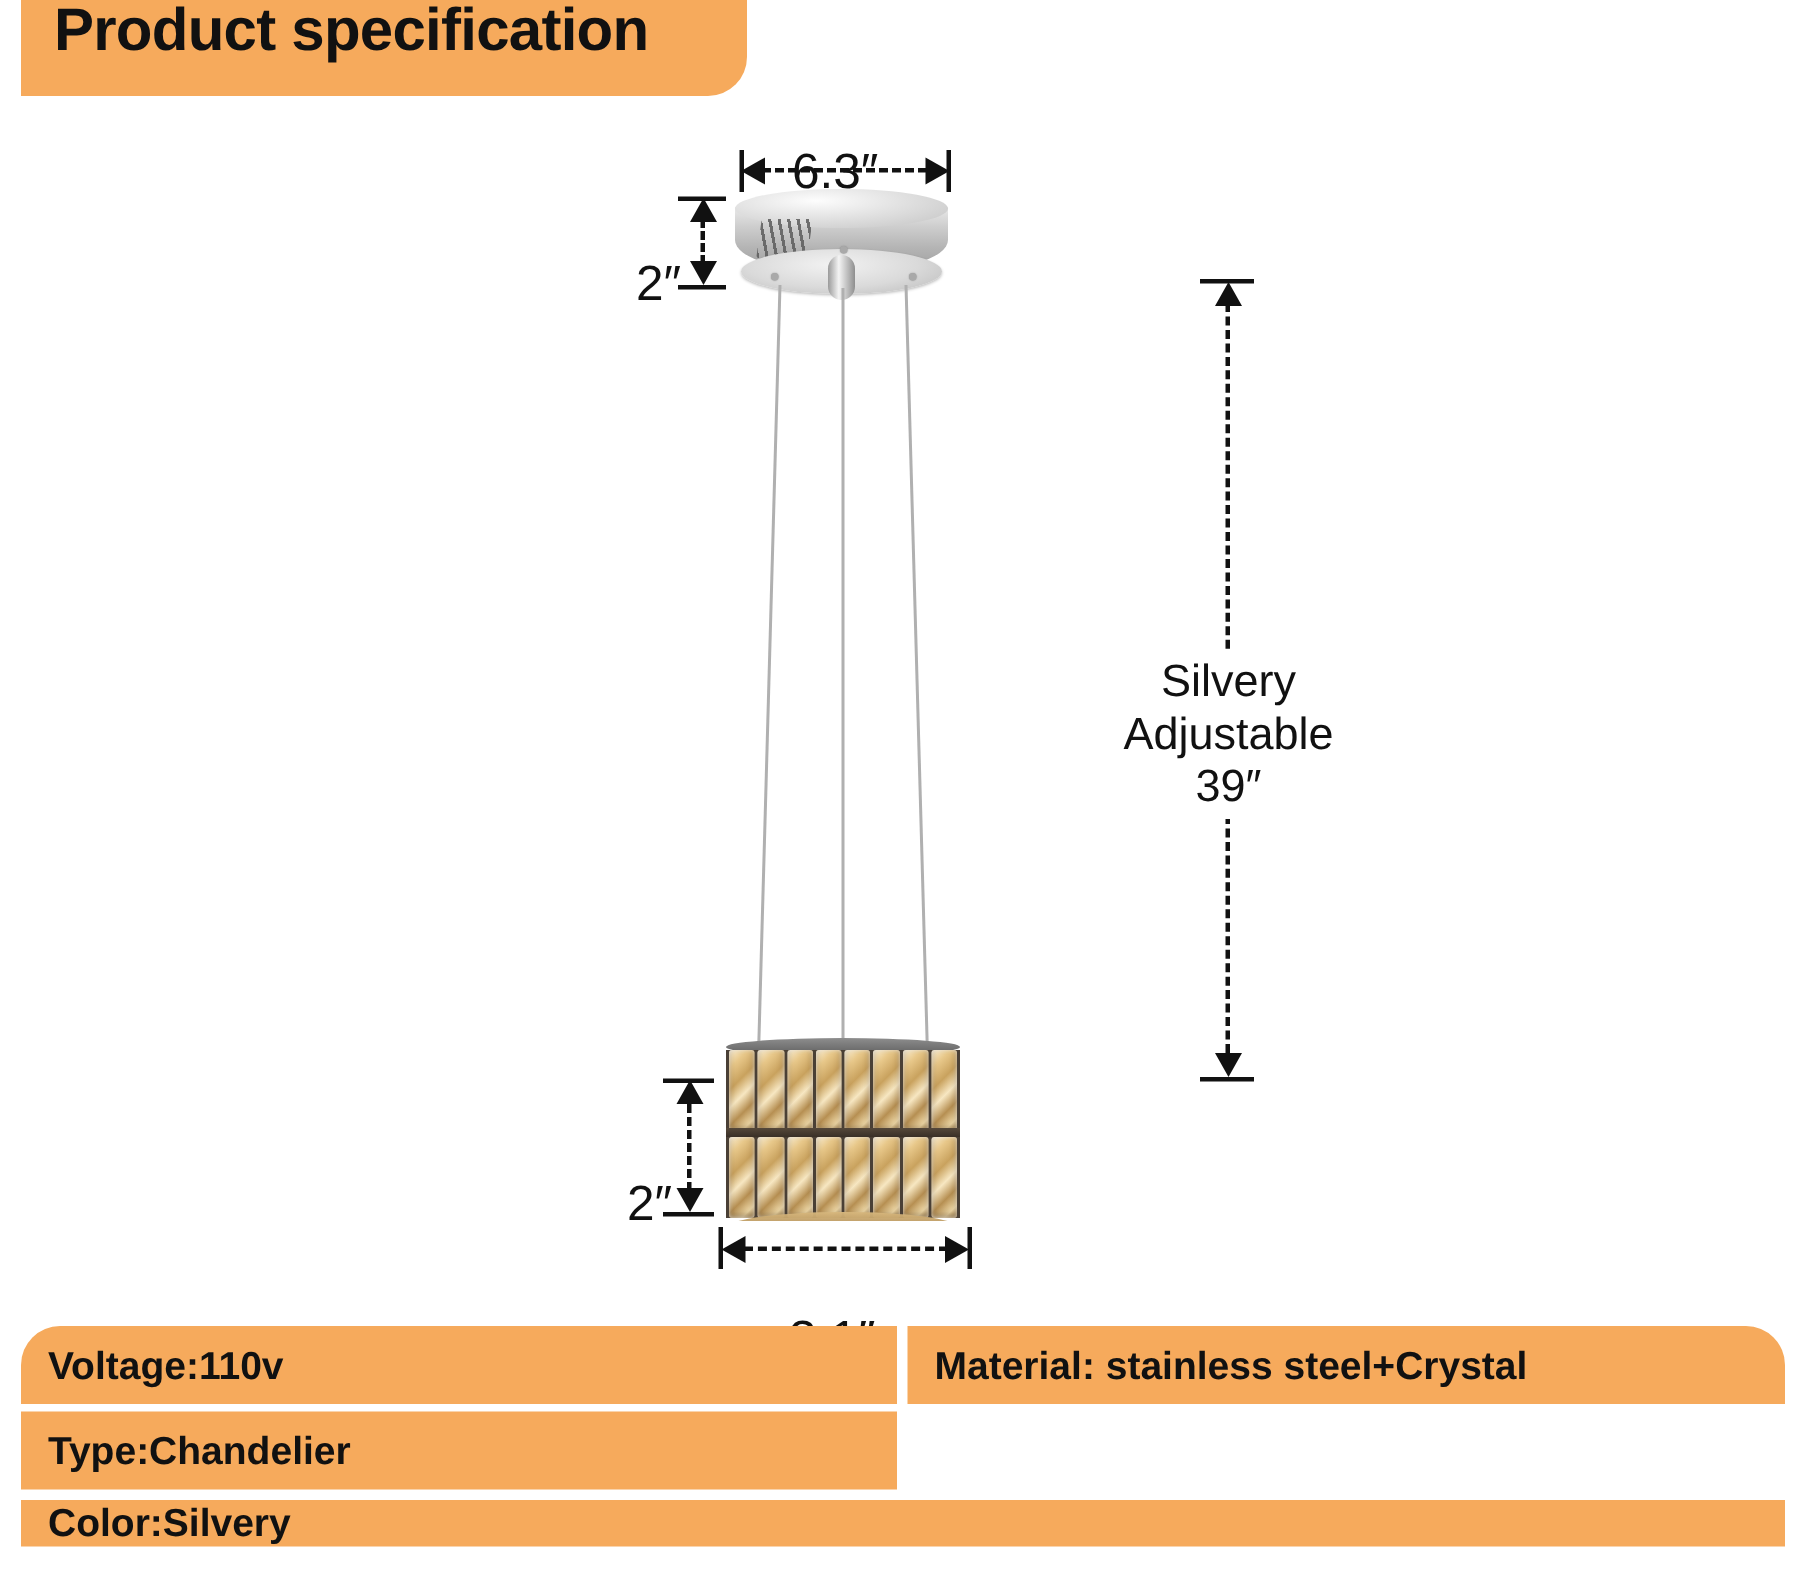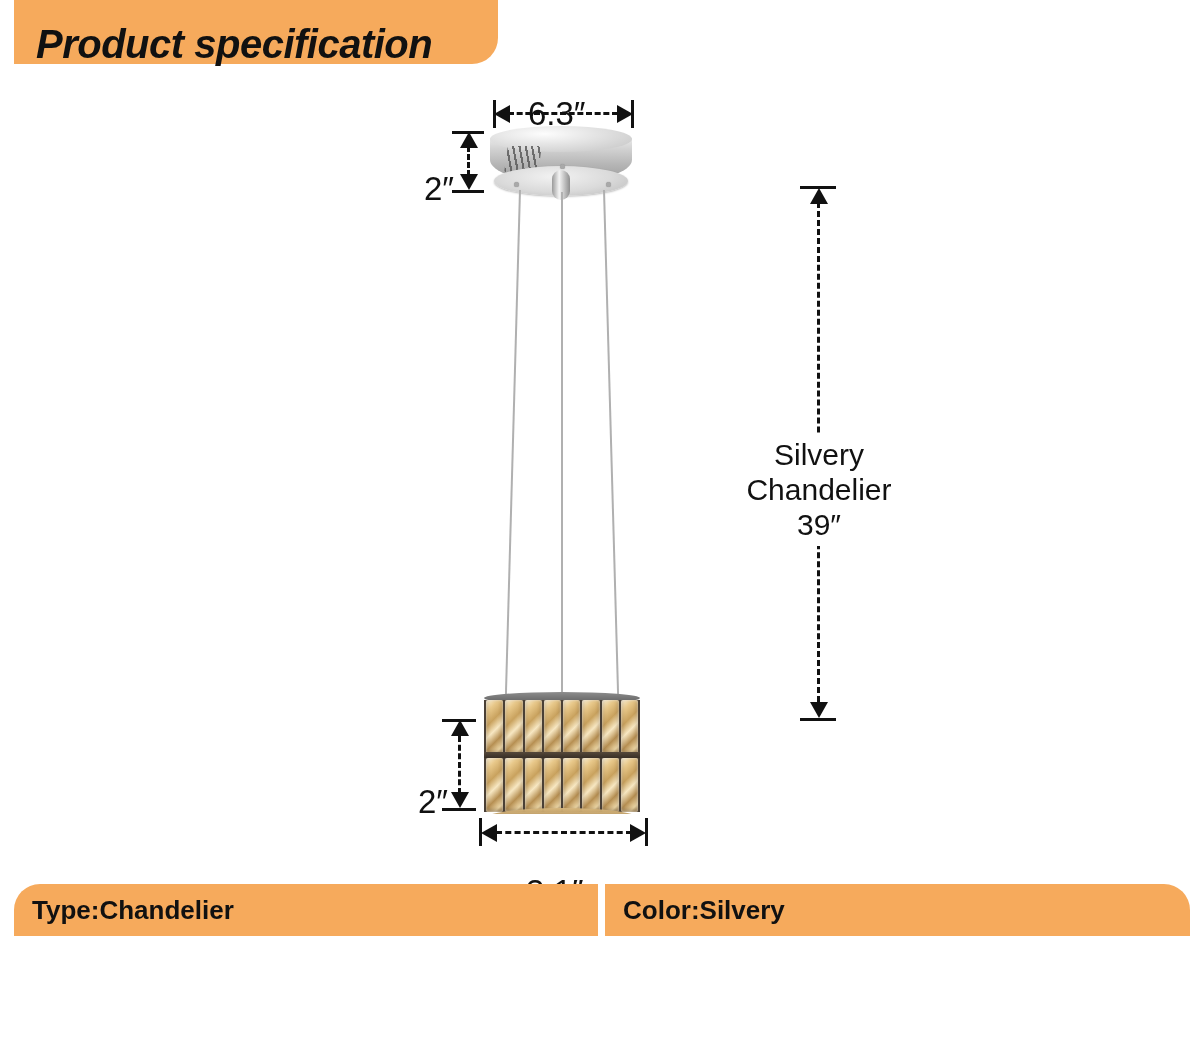--- a/index.html
+++ b/index.html
@@ -2,21 +2,21 @@
 <html style="--accent: #F6AA5C;"><head>
 <meta charset="utf-8">
 <style>
   html,body{margin:0;padding:0;background:#ffffff;}
   body{width:1200px;height:1060px;position:relative;overflow:hidden;
        font-family:"Liberation Sans", sans-serif;color:#111;}
 
   
   .banner{position:absolute;left:14px;top:0;width:484px;height:64px;
           background:var(--accent);border-radius:0 0 26px 0;
-          display:flex;align-items:flex-end;font-style:italic;}
+          display:flex;align-items:flex-start;}
   .banner .title{font-size:40px;font-weight:700;color:#111;
                  letter-spacing:-0.5px;padding-left:22px;line-height:1;}
 
   
   .stage{position:absolute;left:0;top:0;width:1200px;height:880px;}
 
   
   .canopy{position:absolute;left:490px;top:126px;width:142px;height:68px;}
   .canopy .side{position:absolute;left:0;top:12px;width:142px;height:44px;
        background:linear-gradient(180deg,#e9e9e9 0%,#cfcfcf 28%,#b4b4b4 62%,#9d9d9d 100%);
@@ -79,21 +79,21 @@
               border-top:16px solid #111;}
 
   
   .spec{position:absolute;left:14px;top:884px;width:1176px;}
   .spec-row{display:flex;gap:7px;margin-bottom:5px;}
   .cell{background:var(--accent);height:52px;display:flex;align-items:center;
         box-sizing:border-box;padding-left:18px;font-size:26px;font-weight:600;color:#111;}
   .cell.left{width:584px;} .cell.right{flex:1;}
   .spec-row:first-child .cell.left{border-top-left-radius:26px;}
   .spec-row:first-child .cell.right{border-top-right-radius:26px;}
-  .spec-row:last-child{margin-bottom:0;}
+  .spec-row:last-child{margin-bottom:0;flex-direction:column;}
   .spec-row:last-child .cell.left{border-bottom-left-radius:0;}
 </style>
 </head>
 <body>
 
 <div class="banner">
   <span class="title">Product specification</span>
 </div>
 
 <div class="stage">
@@ -170,23 +170,27 @@
   <div class="dim-label big" style="left:526px;top:842px;">3.1″</div>
 
   <div class="cap-h" style="left:800px;top:186px;width:36px;"></div>
   <div class="cap-h" style="left:800px;top:718px;width:36px;"></div>
   <div class="vline" style="left:817px;top:202px;height:500px;"></div>
   <div class="arrow up" style="left:810px;top:188px;"></div>
   <div class="arrow down" style="left:810px;top:702px;"></div>
 
   <div class="ml" style="left:700px;top:434px;width:238px;background:#fff;padding:4px 0;">
     <div>Silvery</div>
-    <div>Chandelier</div>
+    <div>Adjustable</div>
     <div>39″</div>
   </div>
 </div>
 
 <div class="spec">
+  <div class="spec-row">
+    <div class="cell left">Voltage:110v</div>
+    <div class="cell right">Material: stainless steel+Crystal</div>
+  </div>
   <div class="spec-row">
     <div class="cell left">Type:Chandelier</div>
     <div class="cell right">Color:Silvery</div>
   </div>
 </div>
 
 </body></html>

